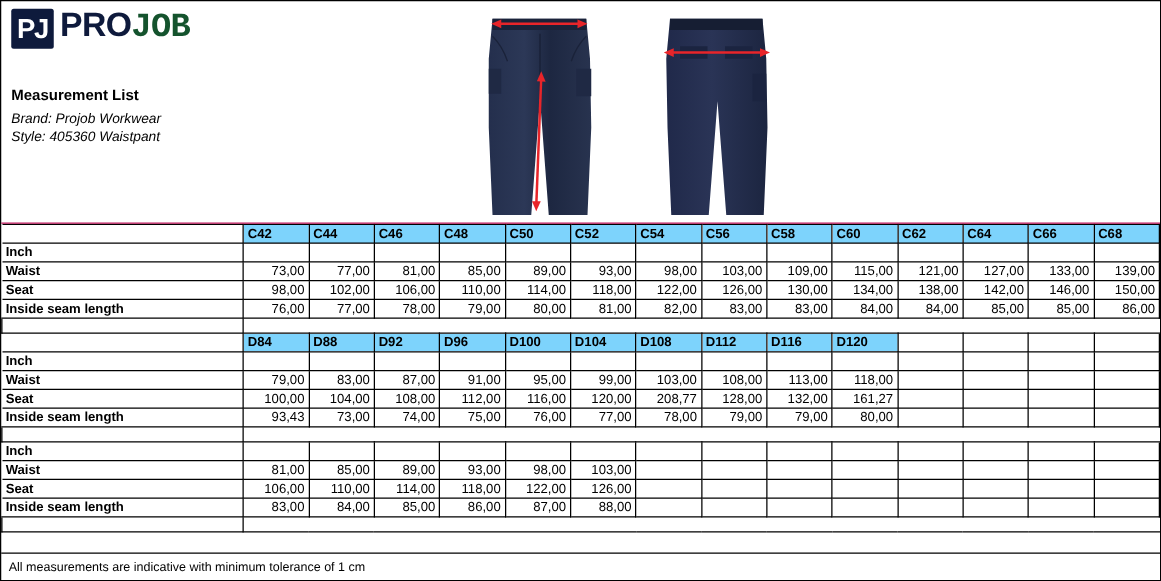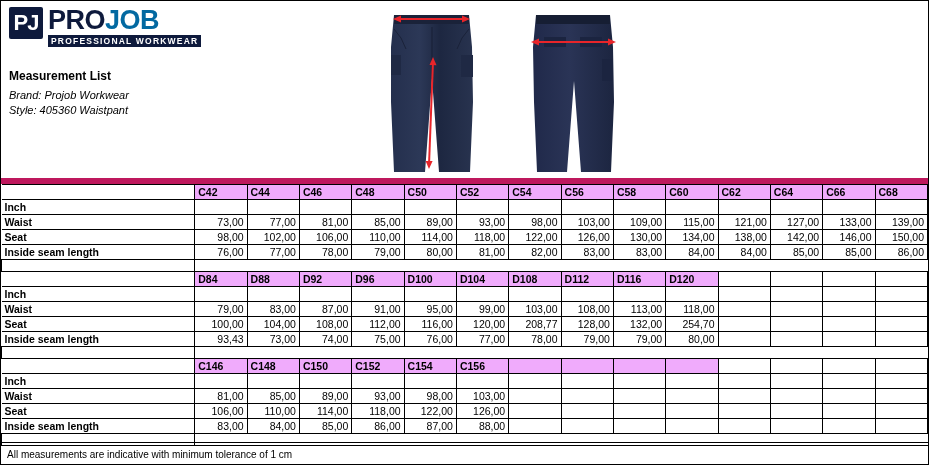--- a/index.html
+++ b/index.html
@@ -7,51 +7,51 @@
     width:929px;height:465px;
     background:#ffffff;
     font-family:"Liberation Sans", sans-serif;
     font-size:11px;
     color:#000;
     overflow:hidden;
   }
   .page{position:relative;width:929px;height:465px;box-sizing:border-box;border:1px solid #000;}
 
   
-  .header{position:relative;height:177px;border-bottom:6px solid #be185d;}
+  .header{position:relative;height:177px;border-bottom:1px solid #be185d;}
   .logo{position:absolute;left:8px;top:6px;display:flex;align-items:flex-start;}
   .logo-mark{
     width:34px;height:32px;background:#0e1a3c;color:#fff;
     font-weight:bold;font-size:22px;line-height:32px;text-align:center;
     letter-spacing:-1px;border-radius:2px;
   }
   .logo-text{margin-left:5px;}
   .logo-pro{font-size:27px;font-weight:bold;letter-spacing:-0.5px;line-height:27px;}
-  .logo-pro .job{color:#0369a1;}
+  .logo-pro .job{color:#14532d;font-family:Liberation Mono, monospace;}
   .logo-pro .pro{color:#0e1a3c;text-align:right;}
   .logo-sub{
     background:#0e1a3c;color:#fff;font-size:8.5px;font-weight:bold;
     letter-spacing:1.2px;padding:1px 3px;margin-top:1px;display:inline-block;
   }
   .title-block{position:absolute;left:8px;top:68px;}
   .doc-title{font-weight:bold;font-size:12px;margin-bottom:6px;}
   .doc-line{font-size:11px;margin-bottom:3px;font-style:italic;}
 
   
   .imgs{position:absolute;left:348px;top:4px;width:330px;height:168px;}
   .pant{position:absolute;}
   .arrow-svg{position:absolute;left:0;top:0;}
 
   
   table{border-collapse:collapse;width:100%;table-layout:fixed;}
   td,th{
     border:1px solid #000;height:14px;padding:0 3px;font-size:10.5px;
     overflow:hidden;white-space:nowrap;
   }
-  th{background:#f0abfc;font-weight:bold;text-align:left;}
+  th{background:#7dd3fc;font-weight:bold;text-align:left;}
   td.lbl{text-align:left;}
   td.num{text-align:right;}
   td.blank{}
   tr.spacer td{height:11px;border-left:1px solid #000;border-right:1px solid #000;}
   .col-label{width:192px;}
   .hdr-row th.lbl{background:#ffffff;border-left:none;}
   .first-col{border-left:none;font-weight:bold;}
   .foot{
     position:absolute;left:0;bottom:0;width:929px;height:22px;
     border-top:1px solid #000;box-sizing:border-box;
@@ -64,21 +64,20 @@
 <div class="page">
 
   <div class="header">
 
     <div class="logo">
       <div class="logo-mark">PJ</div>
       <div class="logo-text">
         <div class="logo-pro">
           <span class="pro">PRO</span><span class="job">JOB</span>
         </div>
-        <div class="logo-sub">PROFESSIONAL WORKWEAR</div>
       </div>
     </div>
 
     <div class="title-block">
       <div class="doc-title">Measurement List</div>
       <div class="doc-line">Brand: Projob Workwear</div>
       <div class="doc-line">Style: 405360 Waistpant</div>
     </div>
 
     <div class="imgs">
@@ -291,21 +290,21 @@
         <td class="lbl first-col">Seat</td>
         <td class="num">100,00</td>
         <td class="num">104,00</td>
         <td class="num">108,00</td>
         <td class="num">112,00</td>
         <td class="num">116,00</td>
         <td class="num">120,00</td>
         <td class="num">208,77</td>
         <td class="num">128,00</td>
         <td class="num">132,00</td>
-        <td class="num">254,70</td>
+        <td class="num">161,27</td>
         <td class="blank"></td>
         <td class="blank"></td>
         <td class="blank"></td>
         <td class="blank"></td>
       </tr>
       <tr>
         <td class="lbl first-col">Inside seam length</td>
         <td class="num">93,43</td>
         <td class="num">73,00</td>
         <td class="num">74,00</td>
@@ -320,37 +319,20 @@
         <td class="blank"></td>
         <td class="blank"></td>
         <td class="blank"></td>
       </tr>
 
       <tr class="spacer">
         <td class="first-col"></td>
         <td colspan="14" style="border-left:none;border-right:none;"></td>
       </tr>
 
-      <tr class="hdr-row">
-        <th class="lbl first-col"></th>
-        <th>C146</th>
-        <th>C148</th>
-        <th>C150</th>
-        <th>C152</th>
-        <th>C154</th>
-        <th>C156</th>
-        <th></th>
-        <th></th>
-        <th></th>
-        <th></th>
-        <th style="background:#fff"></th>
-        <th style="background:#fff"></th>
-        <th style="background:#fff"></th>
-        <th style="background:#fff"></th>
-      </tr>
       <tr>
         <td class="lbl first-col">Inch</td>
         <td class="blank"></td>
           <td class="blank"></td>
         <td class="blank"></td>
           <td class="blank"></td>
         <td class="blank"></td>
           <td class="blank"></td>
         <td class="blank"></td>
           <td class="blank"></td>

